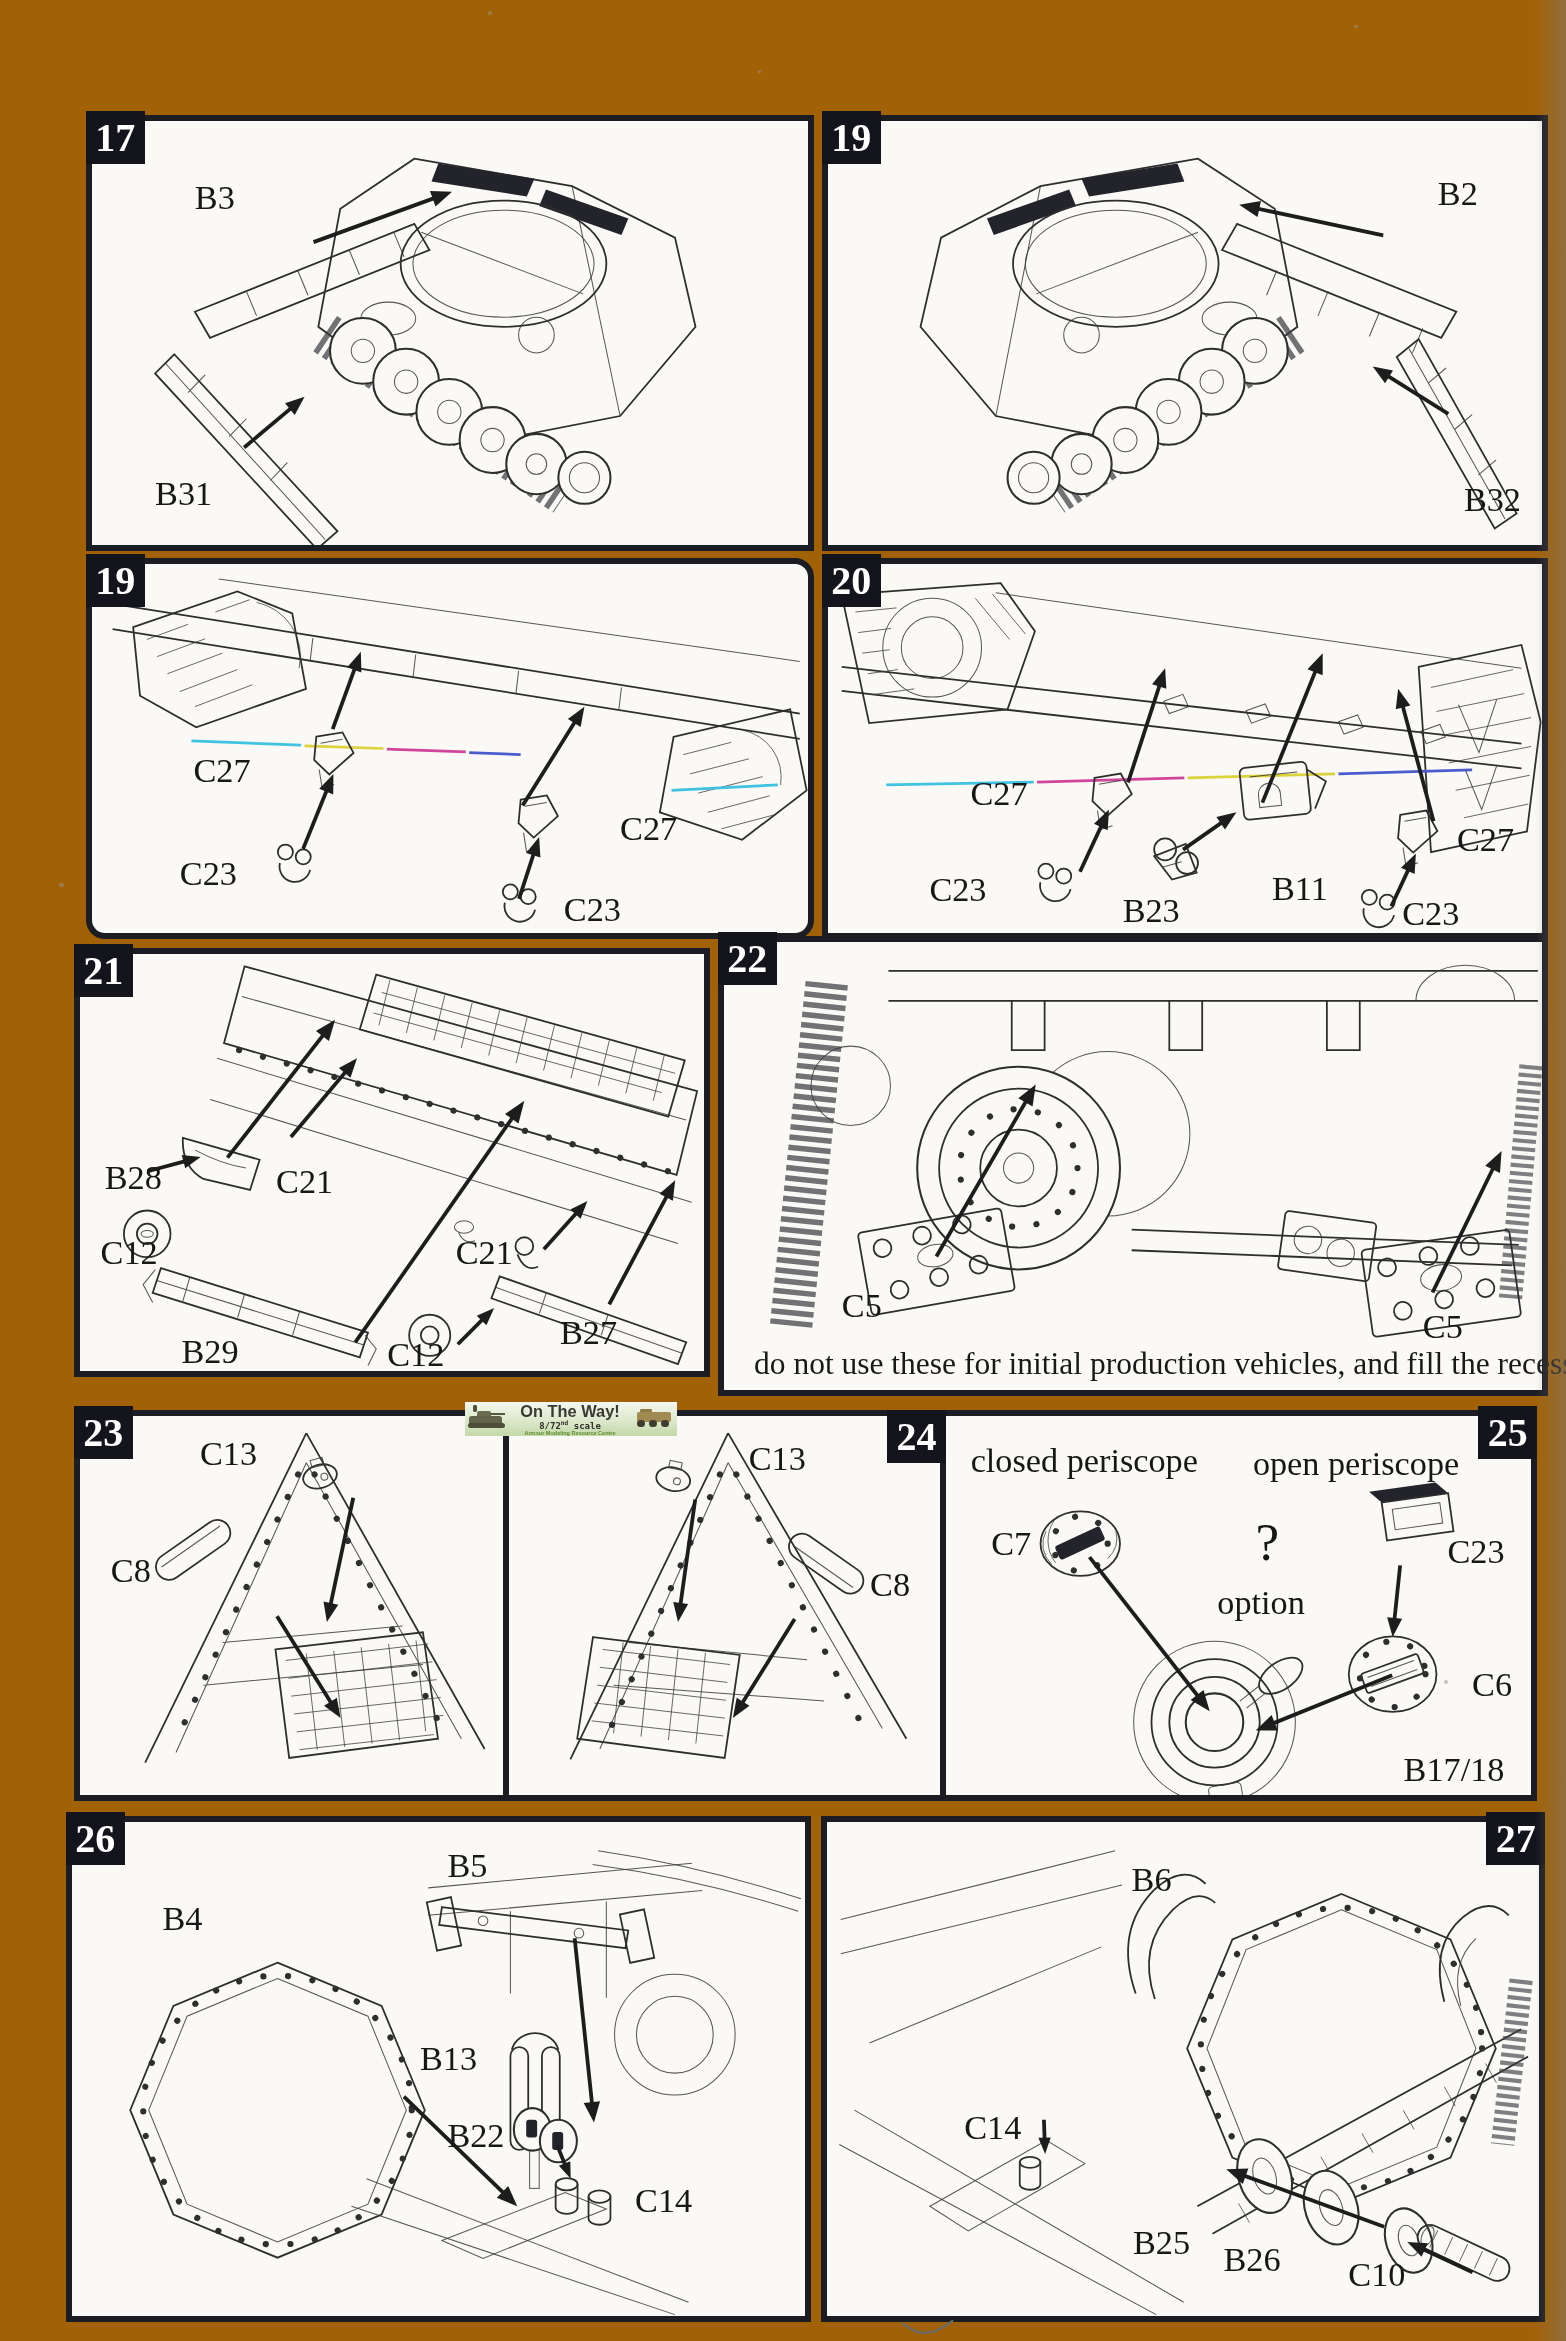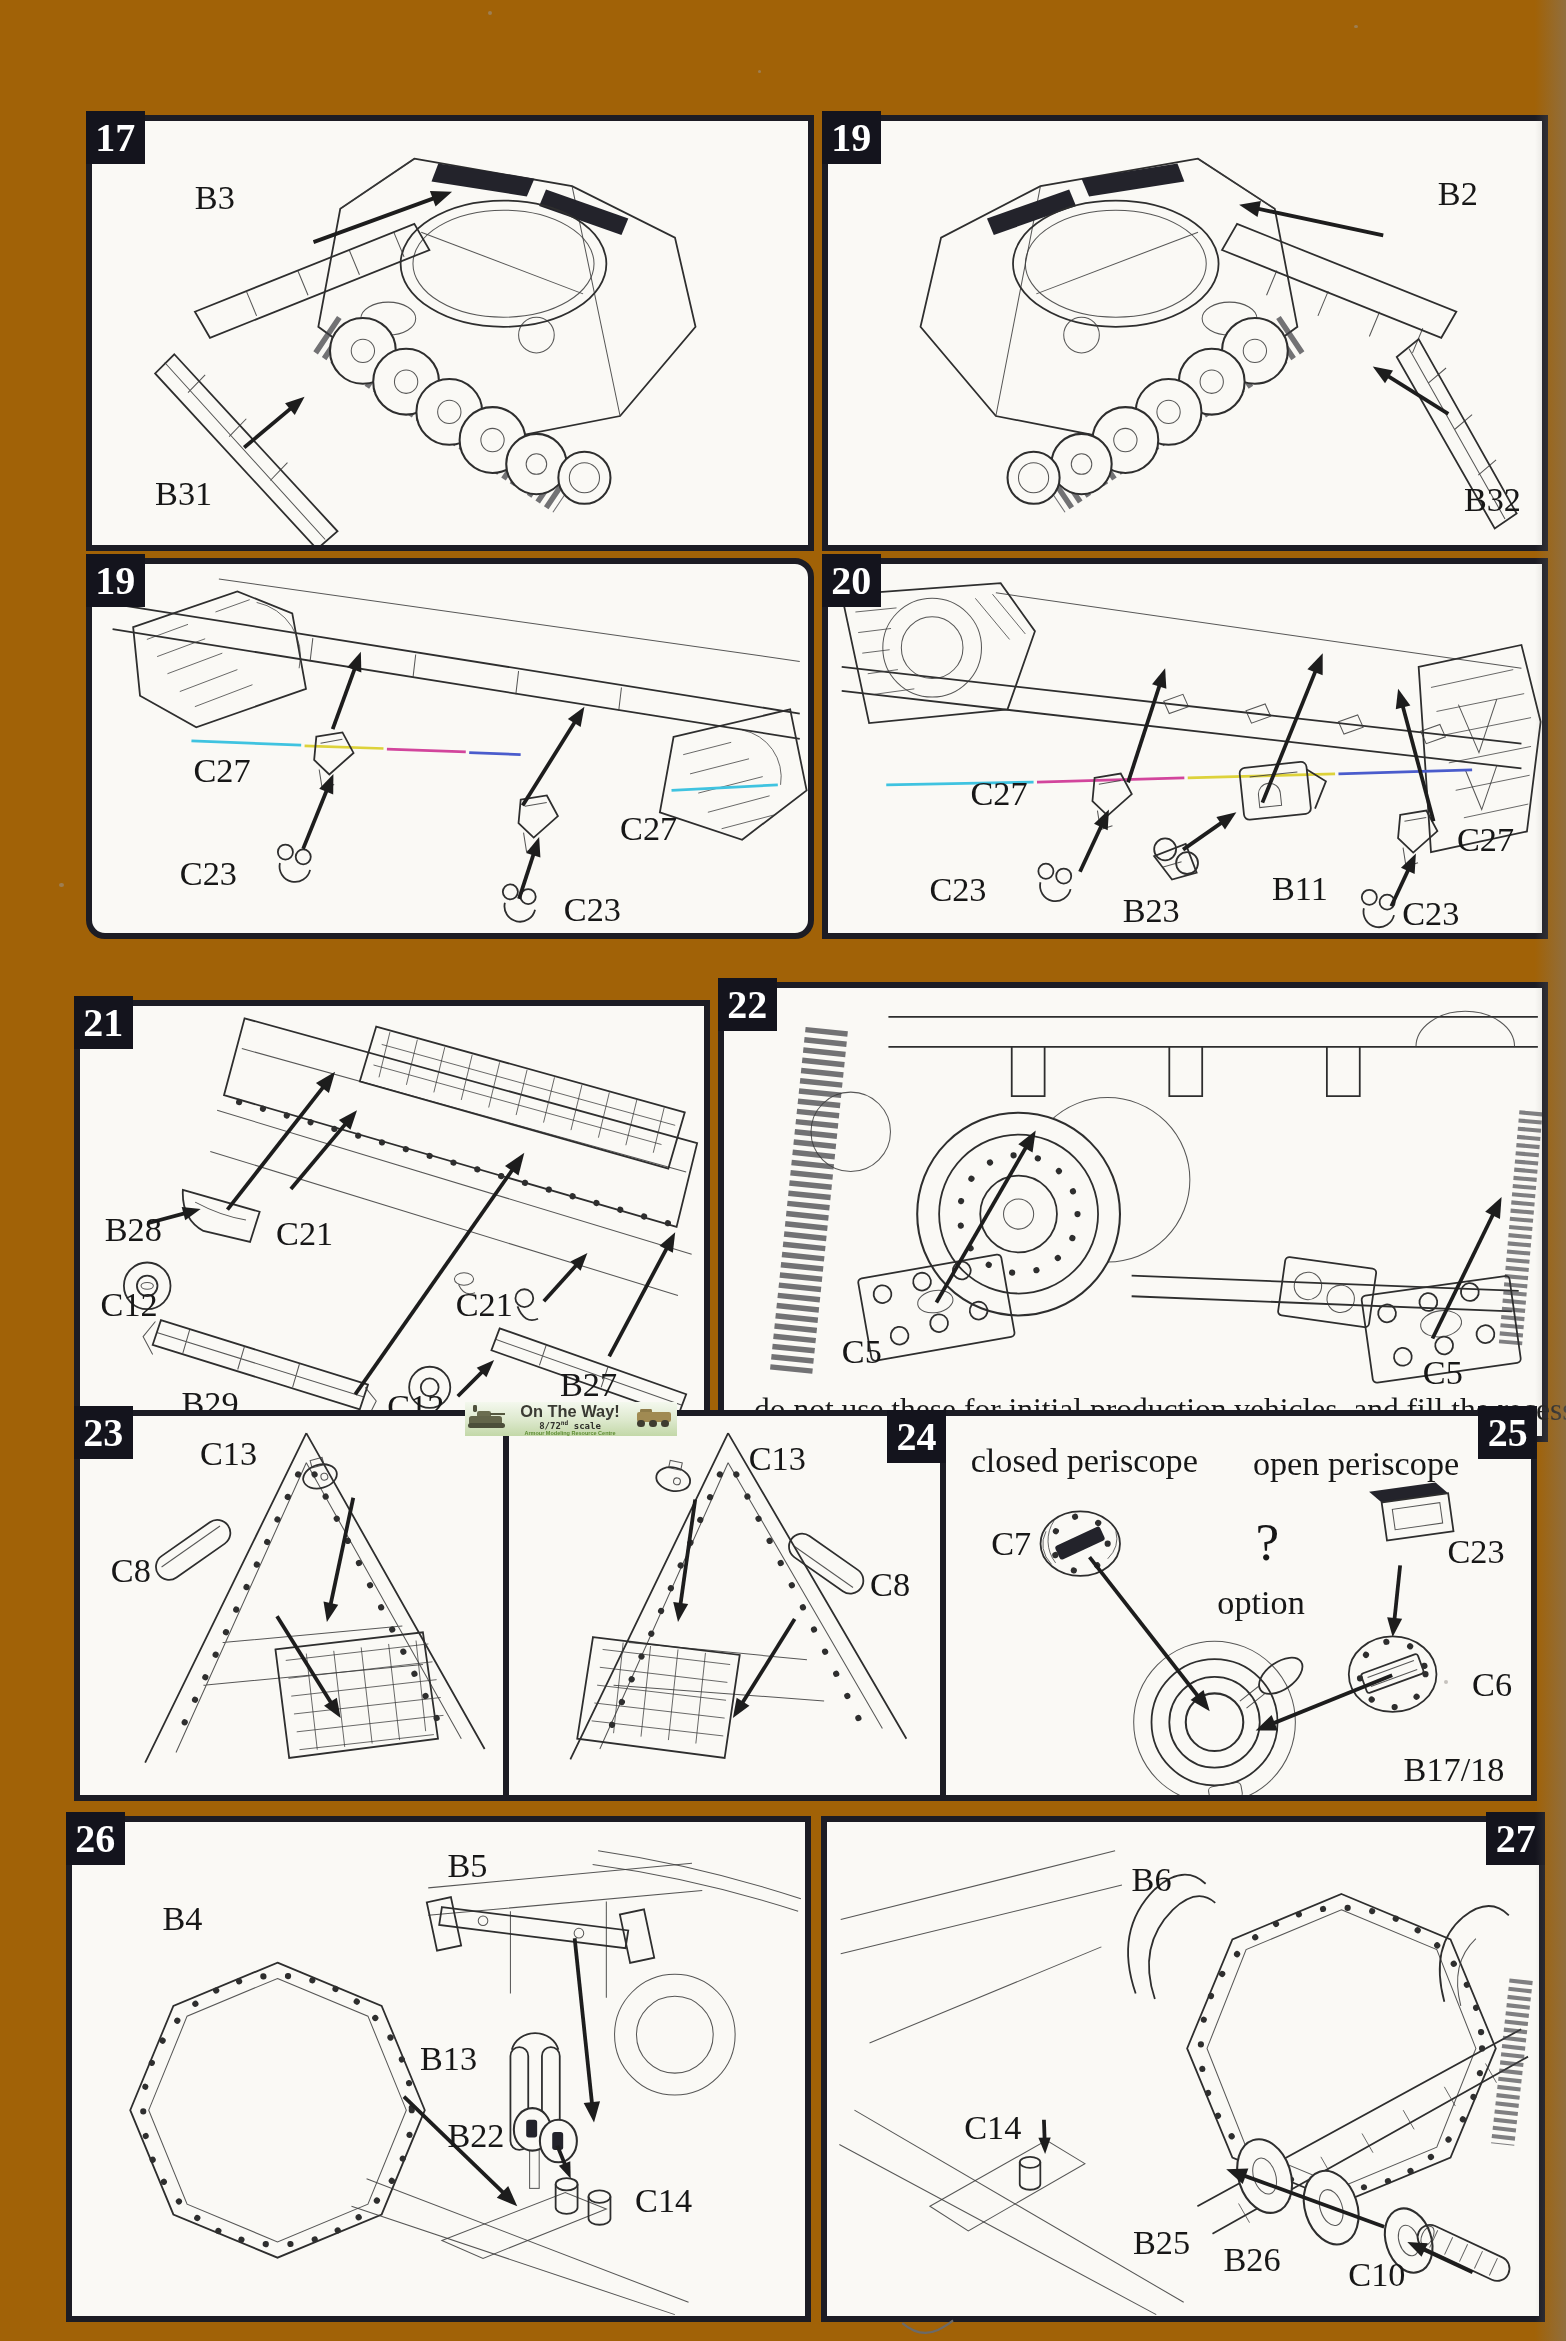--- a/index.html
+++ b/index.html
@@ -300,21 +300,21 @@
       </g>
       <text x="208" y="352">C27</text>
       <text x="148" y="492">C23</text>
       <text x="430" y="522">B23</text>
       <text x="648" y="490">B11</text>
       <text x="838" y="526">C23</text>
       <text x="918" y="418">C27</text>
     </svg>
   </div>
 
-  <div class="panel" style="left:74px;top:1000px;width:636px;height:429px;">
+  <div class="panel" style="left:74px;top:948px;width:636px;height:429px;">
     <div class="badge tl">21</div>
     <svg class="art" viewBox="0 0 910 608" preserveAspectRatio="none">
       <g>
         <path class="ln" d="M240,18 L900,200 L870,322 L210,130 Z"></path>
         <path class="ln2" d="M236,62 L884,242 M200,152 L892,362 M190,212 L872,422"></path>
         <path class="bolts" d="M232,140 L862,318"></path>
         <path class="ln" d="M432,30 L882,155 L858,237 L408,110 Z"></path>
         <path class="hatch" d="M452,38 l-16,66 M492,49 l-16,66 M532,60 l-16,66 M572,71 l-16,66 M612,82 l-16,66 M652,93 l-16,66 M692,104 l-16,66 M732,115 l-16,66 M772,126 l-16,66 M812,137 l-16,66 M852,148 l-16,66 M428,86 l420,116 M440,56 l428,118"></path>
       </g>
       <g transform="translate(150,268)">
@@ -377,21 +377,21 @@
       <text x="36" y="342">B28</text>
       <text x="286" y="348">C21</text>
       <text x="30" y="452">C12</text>
       <text x="148" y="596">B29</text>
       <text x="548" y="452">C21</text>
       <text x="448" y="600">C12</text>
       <text x="700" y="568">B27</text>
     </svg>
   </div>
 
-  <div class="panel" style="left:718px;top:982px;width:830px;height:460px;">
+  <div class="panel" style="left:718px;top:936px;width:830px;height:460px;">
     <div class="badge tl">22</div>
     <svg class="art" viewBox="0 0 1194 654" preserveAspectRatio="none">
       <g>
         <path class="ln" d="M240,42 L1188,42 M240,86 L1188,86"></path>
         <path class="ln" d="M420,86 v72 h48 v-72 M650,86 v72 h48 v-72 M880,86 v72 h48 v-72"></path>
         <path class="ln2" d="M1010,86 a72,52 0 0 1 144,0"></path>
       </g>
       <g>
         <path class="track" d="M150,60 L98,560"></path>
         <circle class="ln2" cx="185" cy="210" r="58"></circle>

